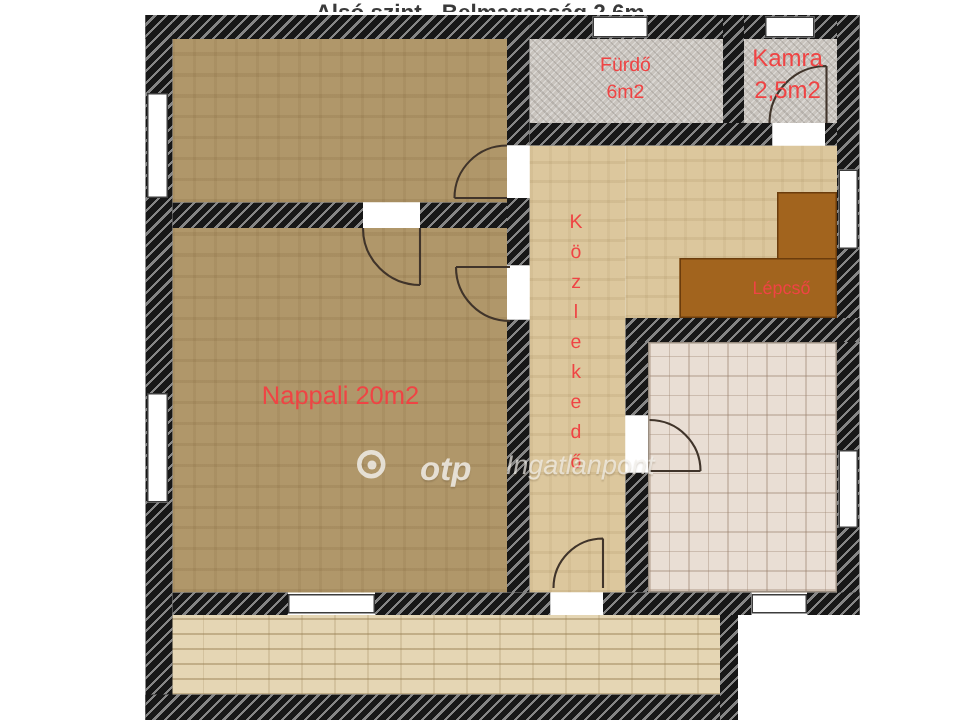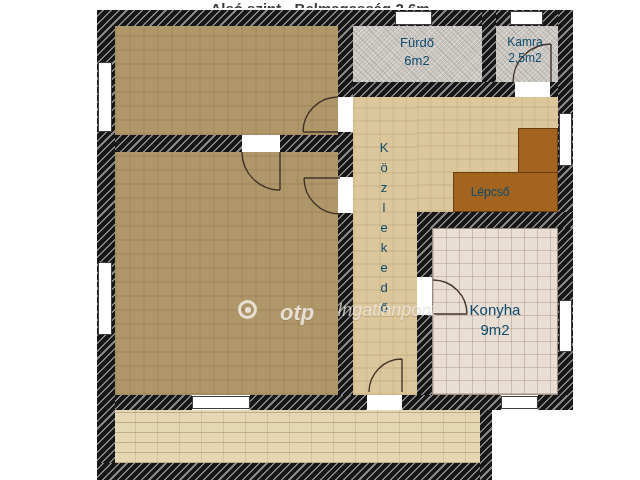--- a/index.html
+++ b/index.html
@@ -28,27 +28,27 @@
   .terracefloor{background-color:#e5d6b4;
      background-image:repeating-linear-gradient(0deg,rgba(150,125,80,.45) 0 1px,transparent 1px 10px),
                       repeating-linear-gradient(90deg,rgba(150,125,80,.22) 0 1px,transparent 1px 22px);}
   .stairs{position:absolute;background:#a2641e;border:1px solid #6b3c0c;box-sizing:border-box;}
 
   
   .window{position:absolute;background:#fff;border:1px solid #3c3c3c;box-sizing:border-box;z-index:6;}
   .doorgap{position:absolute;background:#fff;z-index:6;}
 
   
-  .lbl{position:absolute;transform:translate(-50%,-50%);color:#0c4a6e;white-space:nowrap;z-index:8;}
+  .lbl{position:absolute;transform:translate(-50%,-50%);color:#ef4444;white-space:nowrap;z-index:8;}
   .lbl-etkezo{font-size:15px;}
   .lbl-nappali{font-size:17px;}
   .lbl-terasz{font-size:15px;}
   .lbl-furdo,.lbl-konyha{font-size:13px;text-align:center;line-height:1.35;}
   .lbl-konyha{font-size:15px;}
-  .lbl-kamra{font-size:12px;text-align:center;line-height:1.3;}
+  .lbl-kamra{font-size:16px;text-align:center;line-height:1.3;}
   .lbl-lepcso{font-size:12px;}
   .lbl-kozlekedo{font-size:13px;writing-mode:vertical-rl;text-orientation:upright;
                  letter-spacing:5px;transform:translate(-50%,0);}
 
   
   #arcs{position:absolute;left:0;top:0;z-index:7;pointer-events:none;}
   #arcs path{fill:none;stroke:#40342a;stroke-width:1.4;}
 
   
   .title{position:absolute;left:0;top:0;width:100%;height:8px;overflow:hidden;
@@ -143,25 +143,22 @@
 
   <div class="lbl lbl-furdo" style="left:417px;top:52px;">
     <div>Fürdő</div>
     <div>6m2</div>
   </div>
   <div class="lbl lbl-kamra" style="left:525px;top:51px;">
     <div>Kamra</div>
     <div>2,5m2</div>
   </div>
   <div class="lbl lbl-kozlekedo" style="left:384px;top:140px;height:160px;">Közlekedő</div>
-  <div class="lbl lbl-lepcso" style="left:490px;top:192px;">Lépcső</div>
-  <div class="lbl lbl-konyha" style="left:495px;top:320px;">
-    <div>Konyha</div>
-    <div>9m2</div>
-  </div>
+  <div class="lbl lbl-lepcso" style="left:521px;top:192px;">Lépcső</div>
+  <div class="lbl lbl-nappali" style="left:227px;top:264px;">Nappali 20m2</div>
 
   <div class="watermark">
     <span class="wm-logo"></span>
     <span class="wm-otp">otp</span>
     <span class="wm-suffix">Ingatlanpont</span>
   </div>
 
 </div>
 
 </body></html>

